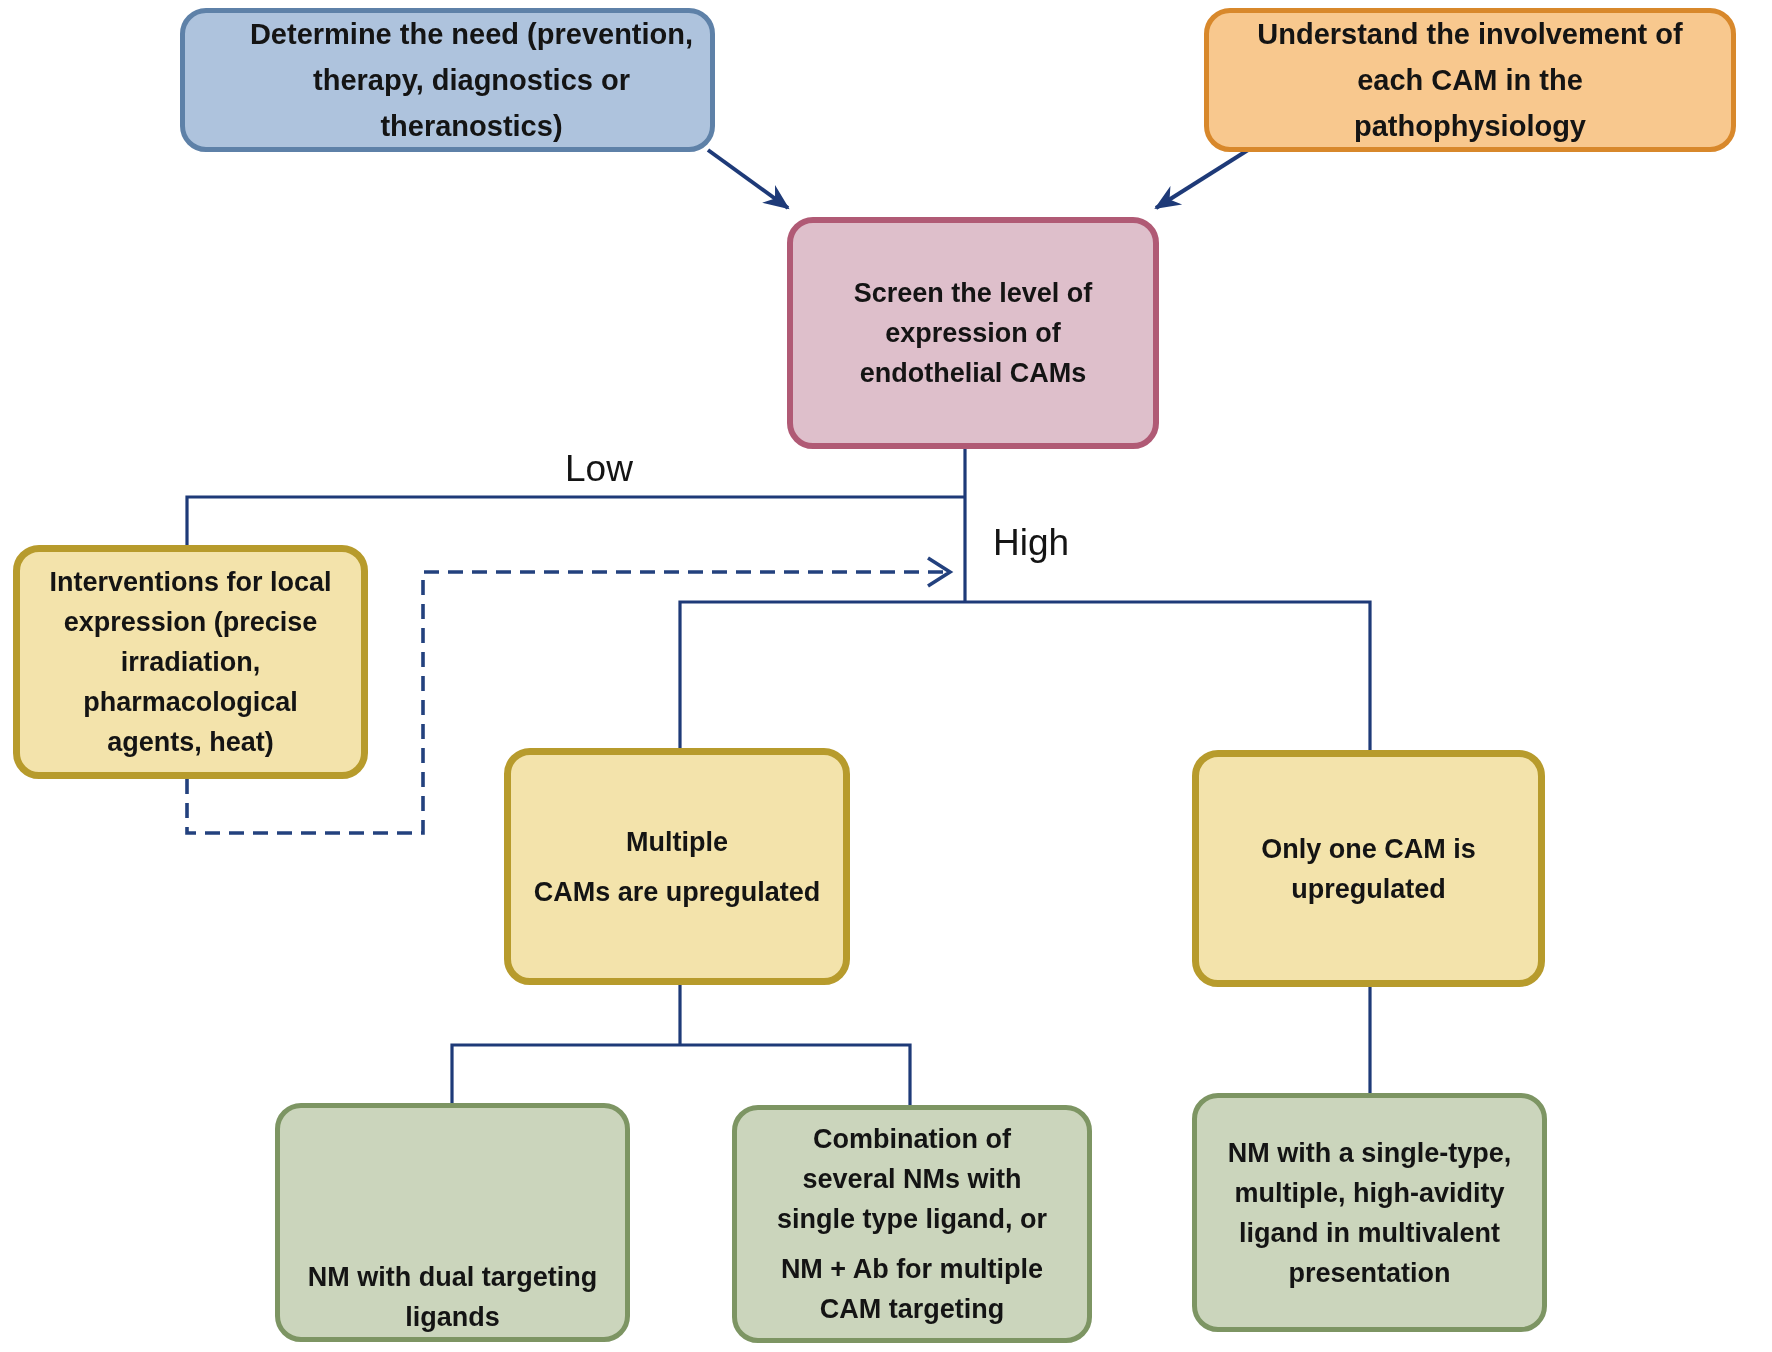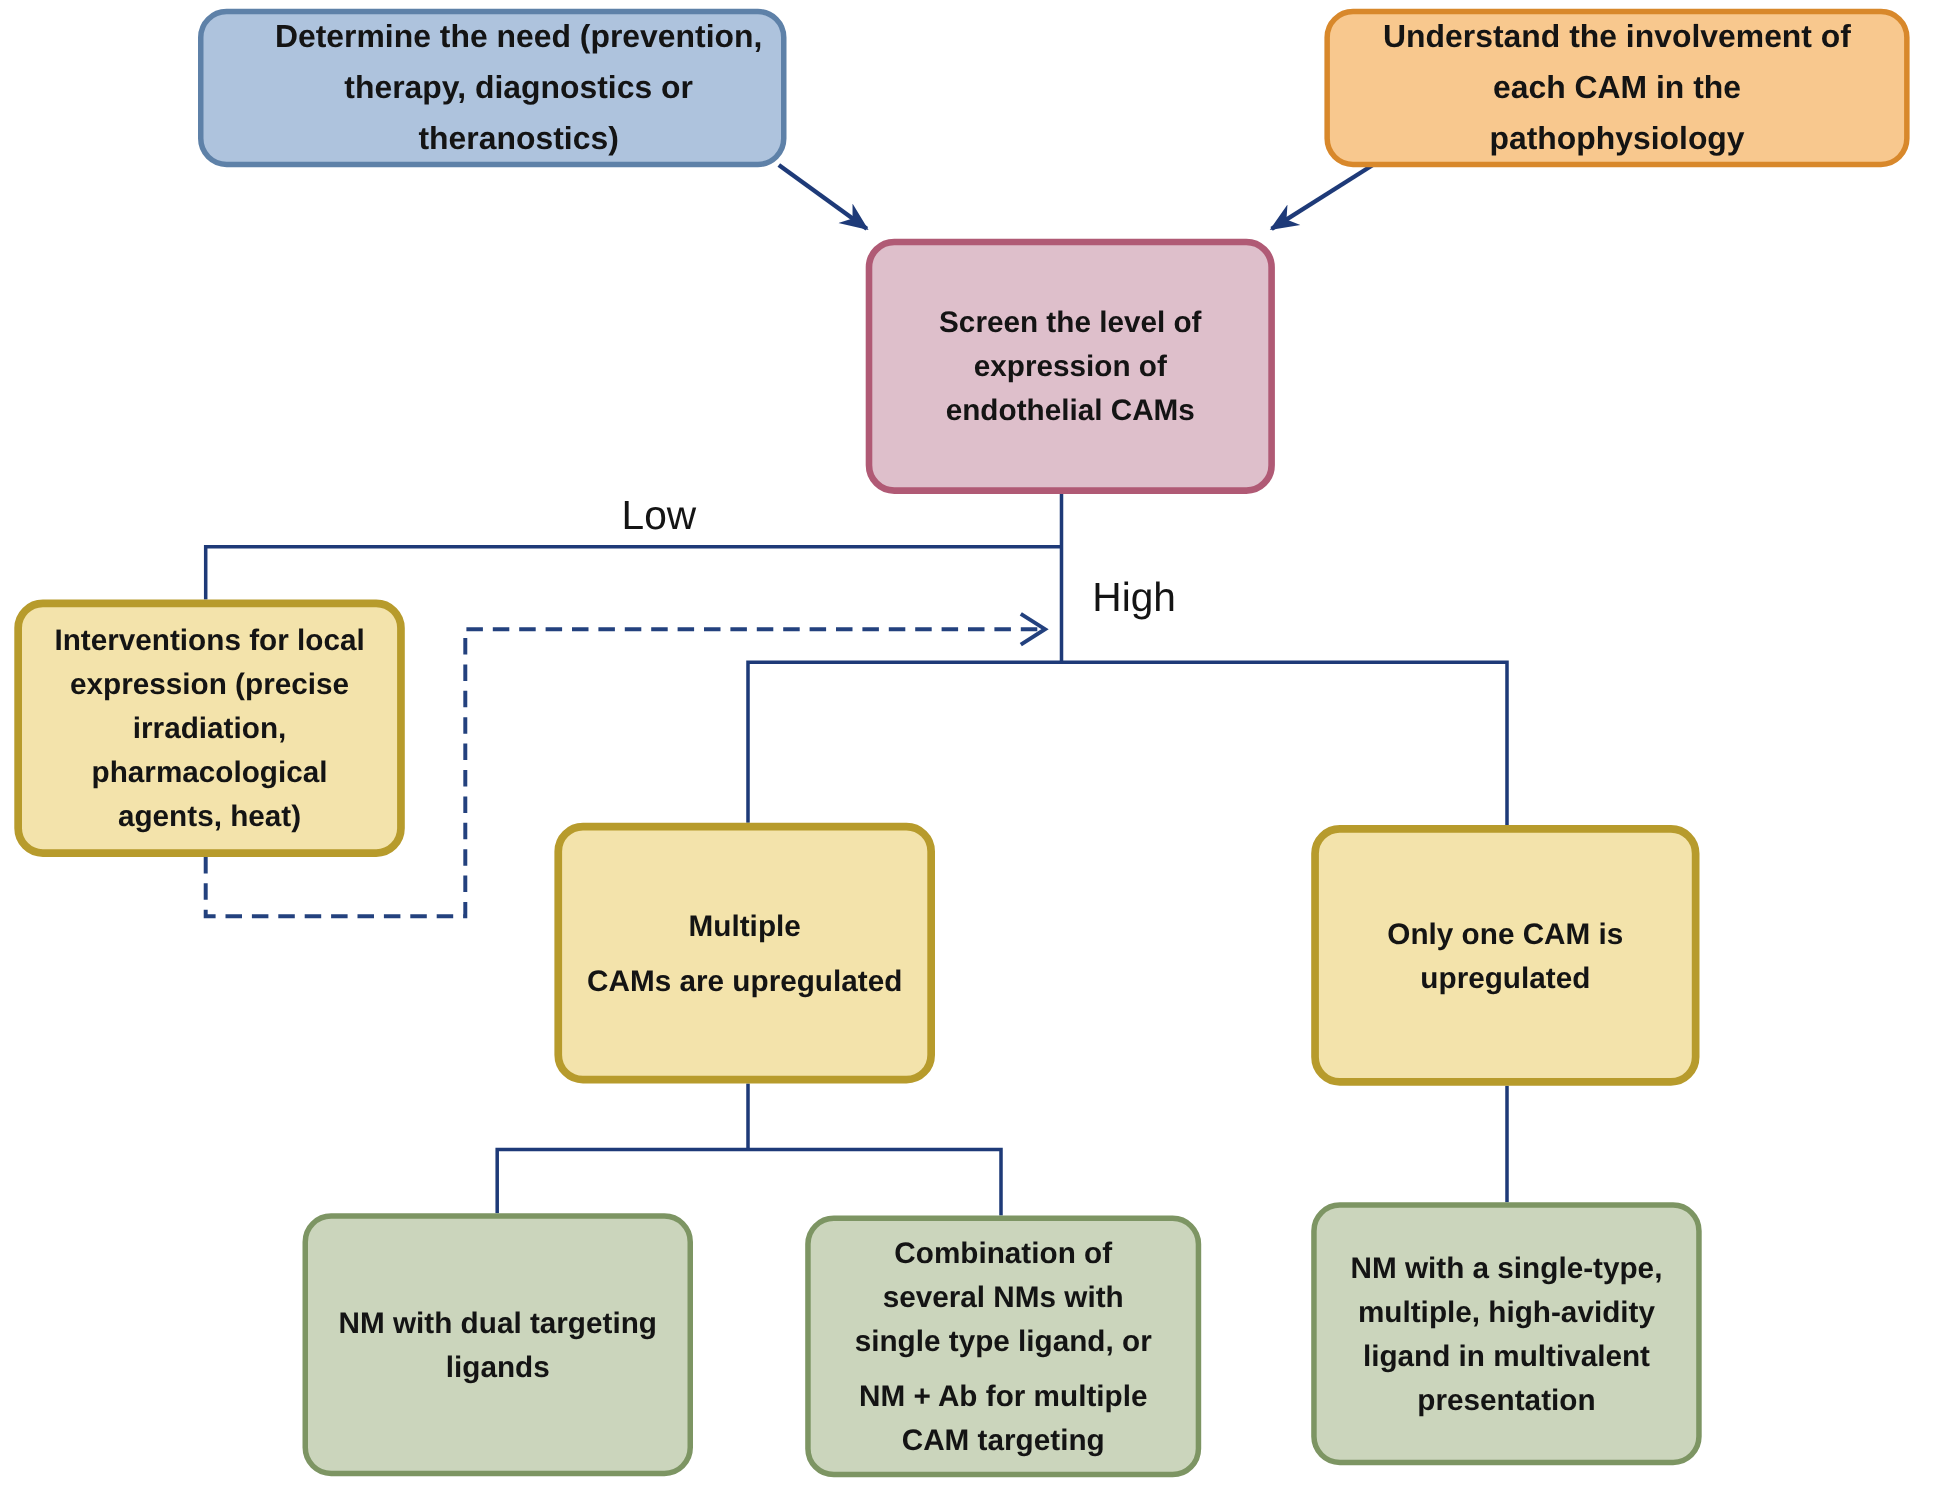--- a/index.html
+++ b/index.html
@@ -47,21 +47,21 @@
 
   .node-lg .ln { line-height: 46px; font-size: 29px; }
 
   
   #node-determine     { left:180px;  top:8px;    width:535px; height:144px; }
   #node-understand    { left:1204px; top:8px;    width:532px; height:144px; }
   #node-screen        { left:787px;  top:217px;  width:372px; height:232px; }
   #node-interventions { left:13px;   top:545px;  width:355px; height:234px; }
   #node-multiple      { left:504px;  top:748px;  width:346px; height:237px; }
   #node-onlyone       { left:1192px; top:750px;  width:353px; height:237px; }
-  #node-dual          { left:275px;  top:1103px; width:355px; height:239px; }
+  #node-dual          { left:275px;  top:1103px; width:355px; height:239px;justify-content:flex-end; }
   #node-combination   { left:732px;  top:1105px; width:360px; height:238px; }
   #node-single        { left:1192px; top:1093px; width:355px; height:239px; }
 
   .flow-label {
     position: absolute;
     font-size: 37px;
     font-weight: normal;
     color: var(--text-color, #141414);
   }
   #label-low  { left:565px; top:448px; }

